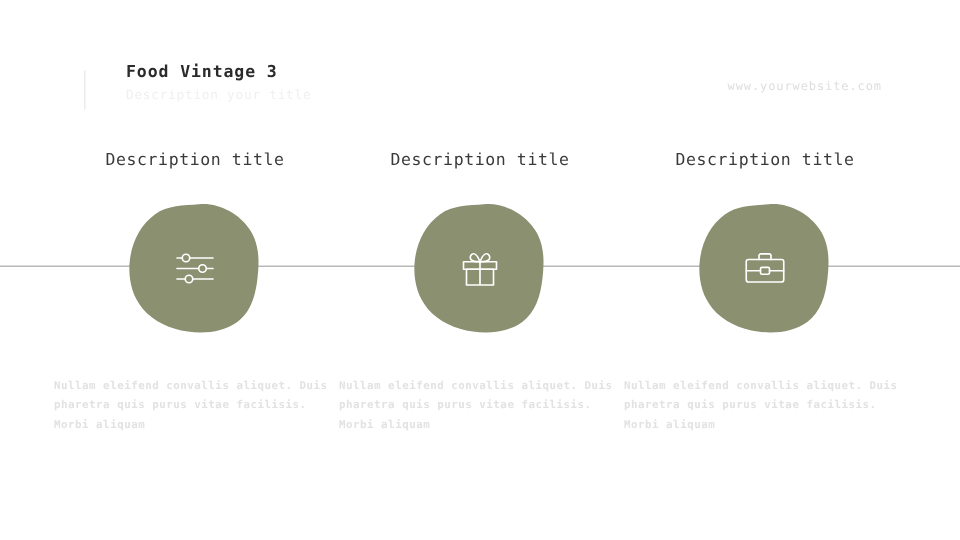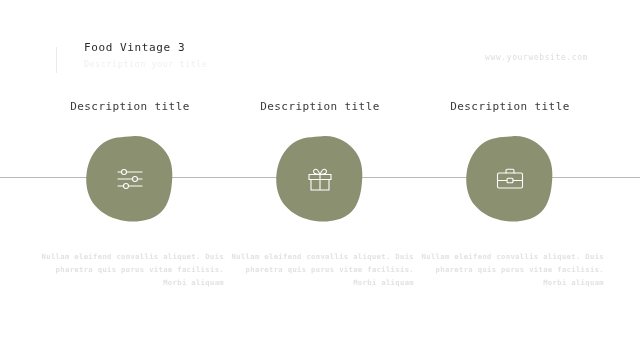--- a/index.html
+++ b/index.html
@@ -30,21 +30,21 @@
     top: 47px;
     width: 1px;
     height: 26px;
     background: #ebebeb;
   }
   .header-title {
     position: absolute;
     left: 84px;
     top: 41px;
     font-size: 11px;
-    font-weight: normal;
+    font-weight: bold;
     letter-spacing: 0.6px;
     color: #2b2b2b;
     white-space: nowrap;
   }
   .header-subtitle {
     position: absolute;
     left: 84px;
     top: 59px;
     font-size: 8.5px;
     letter-spacing: 0.5px;
@@ -127,21 +127,21 @@
   }
   .blob-icon svg {
     display: block;
   }
 
   .col-body {
     position: absolute;
     top: 250px;
     left: 4px;
     width: 188px;
-    text-align: right;
+    text-align: left;
     font-size: 7.2px;
     line-height: 13px;
     letter-spacing: 0.35px;
     color: #e2e2e2;
     font-weight: bold;
   }
 </style>
 </head>
 <body>
 

